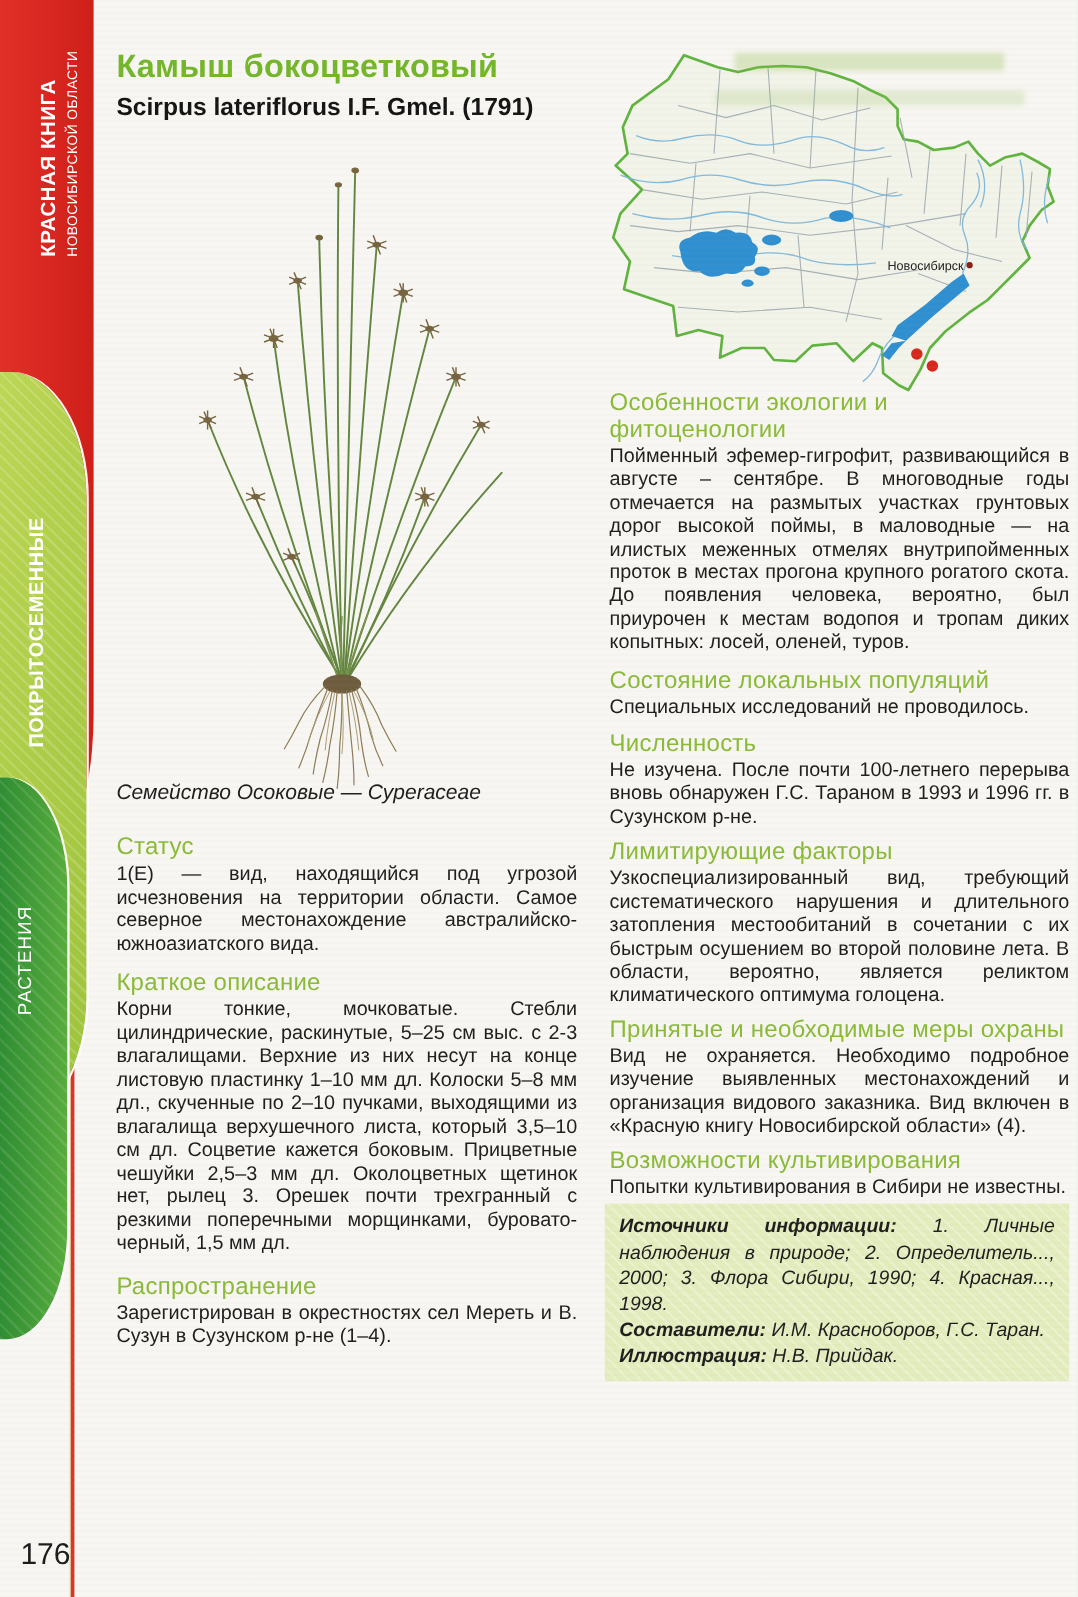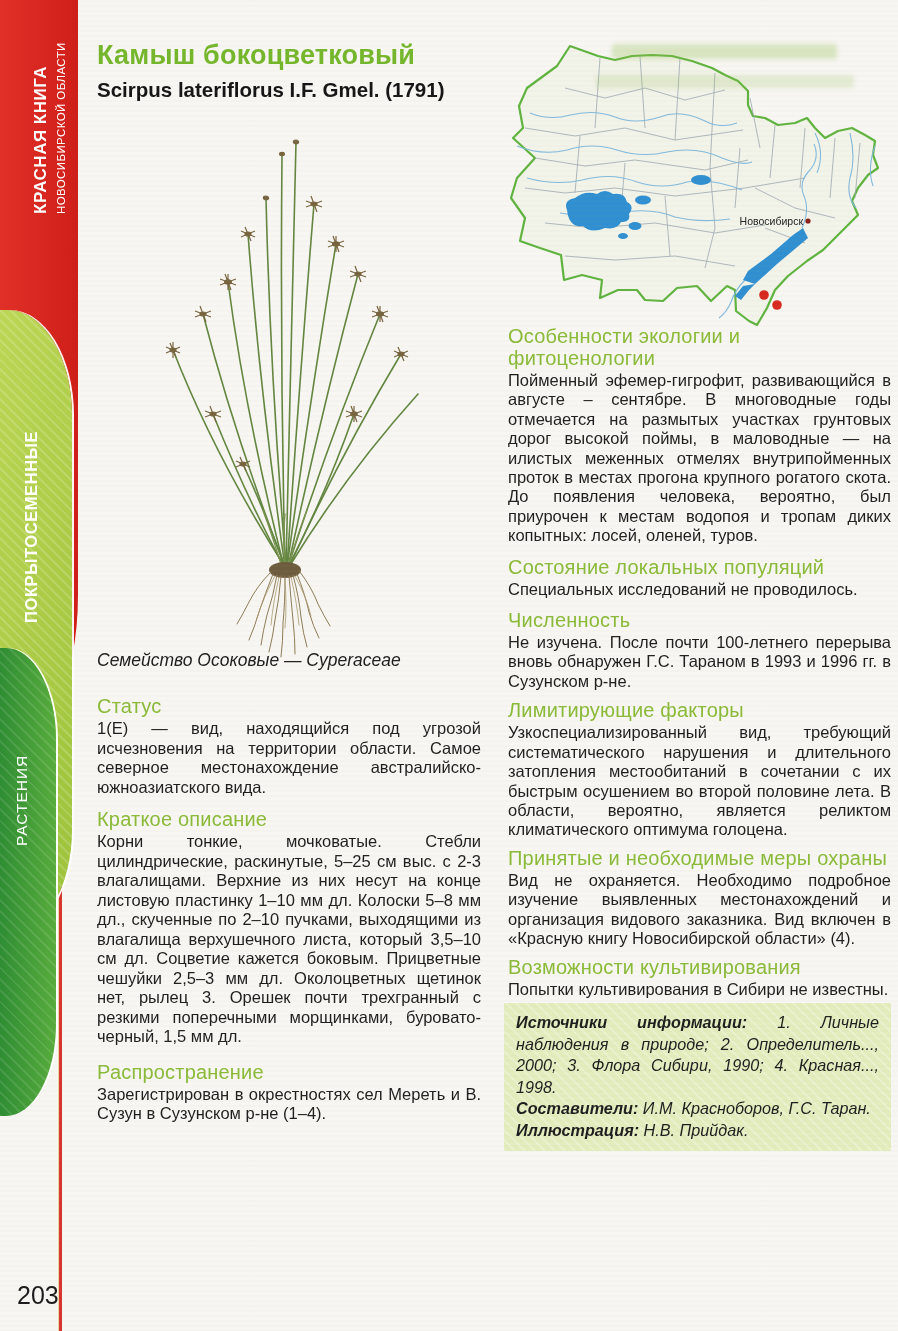--- a/index.html
+++ b/index.html
@@ -70,21 +70,21 @@
 <div class="page">
 
   <div class="redline"></div>
   <div class="band band-red"></div>
   <div class="band band-light"></div>
   <div class="band band-dark"></div>
   <div class="vtext v-book">КРАСНАЯ КНИГА</div>
   <div class="vtext v-region">НОВОСИБИРСКОЙ ОБЛАСТИ</div>
   <div class="vtext v-angio">ПОКРЫТОСЕМЕННЫЕ</div>
   <div class="vtext v-plants">РАСТЕНИЯ</div>
-  <div class="pagenum">203</div>
+  <div class="pagenum">176</div>
 
   <div class="title-ru">Камыш бокоцветковый</div>
   <div class="title-la">Scirpus lateriflorus I.F. Gmel. (1791)</div>
 
   <div class="plantwrap">
     <svg width="380" height="548" viewBox="0 0 380 548">
       <g stroke="#62853f" stroke-width="1.6" fill="none" stroke-linecap="round">
         <path d="M190,455 Q120,345 78,238"></path>
         <path d="M190,455 Q140,325 108,202"></path>
         <path d="M189,455 Q150,300 133,170"></path>

